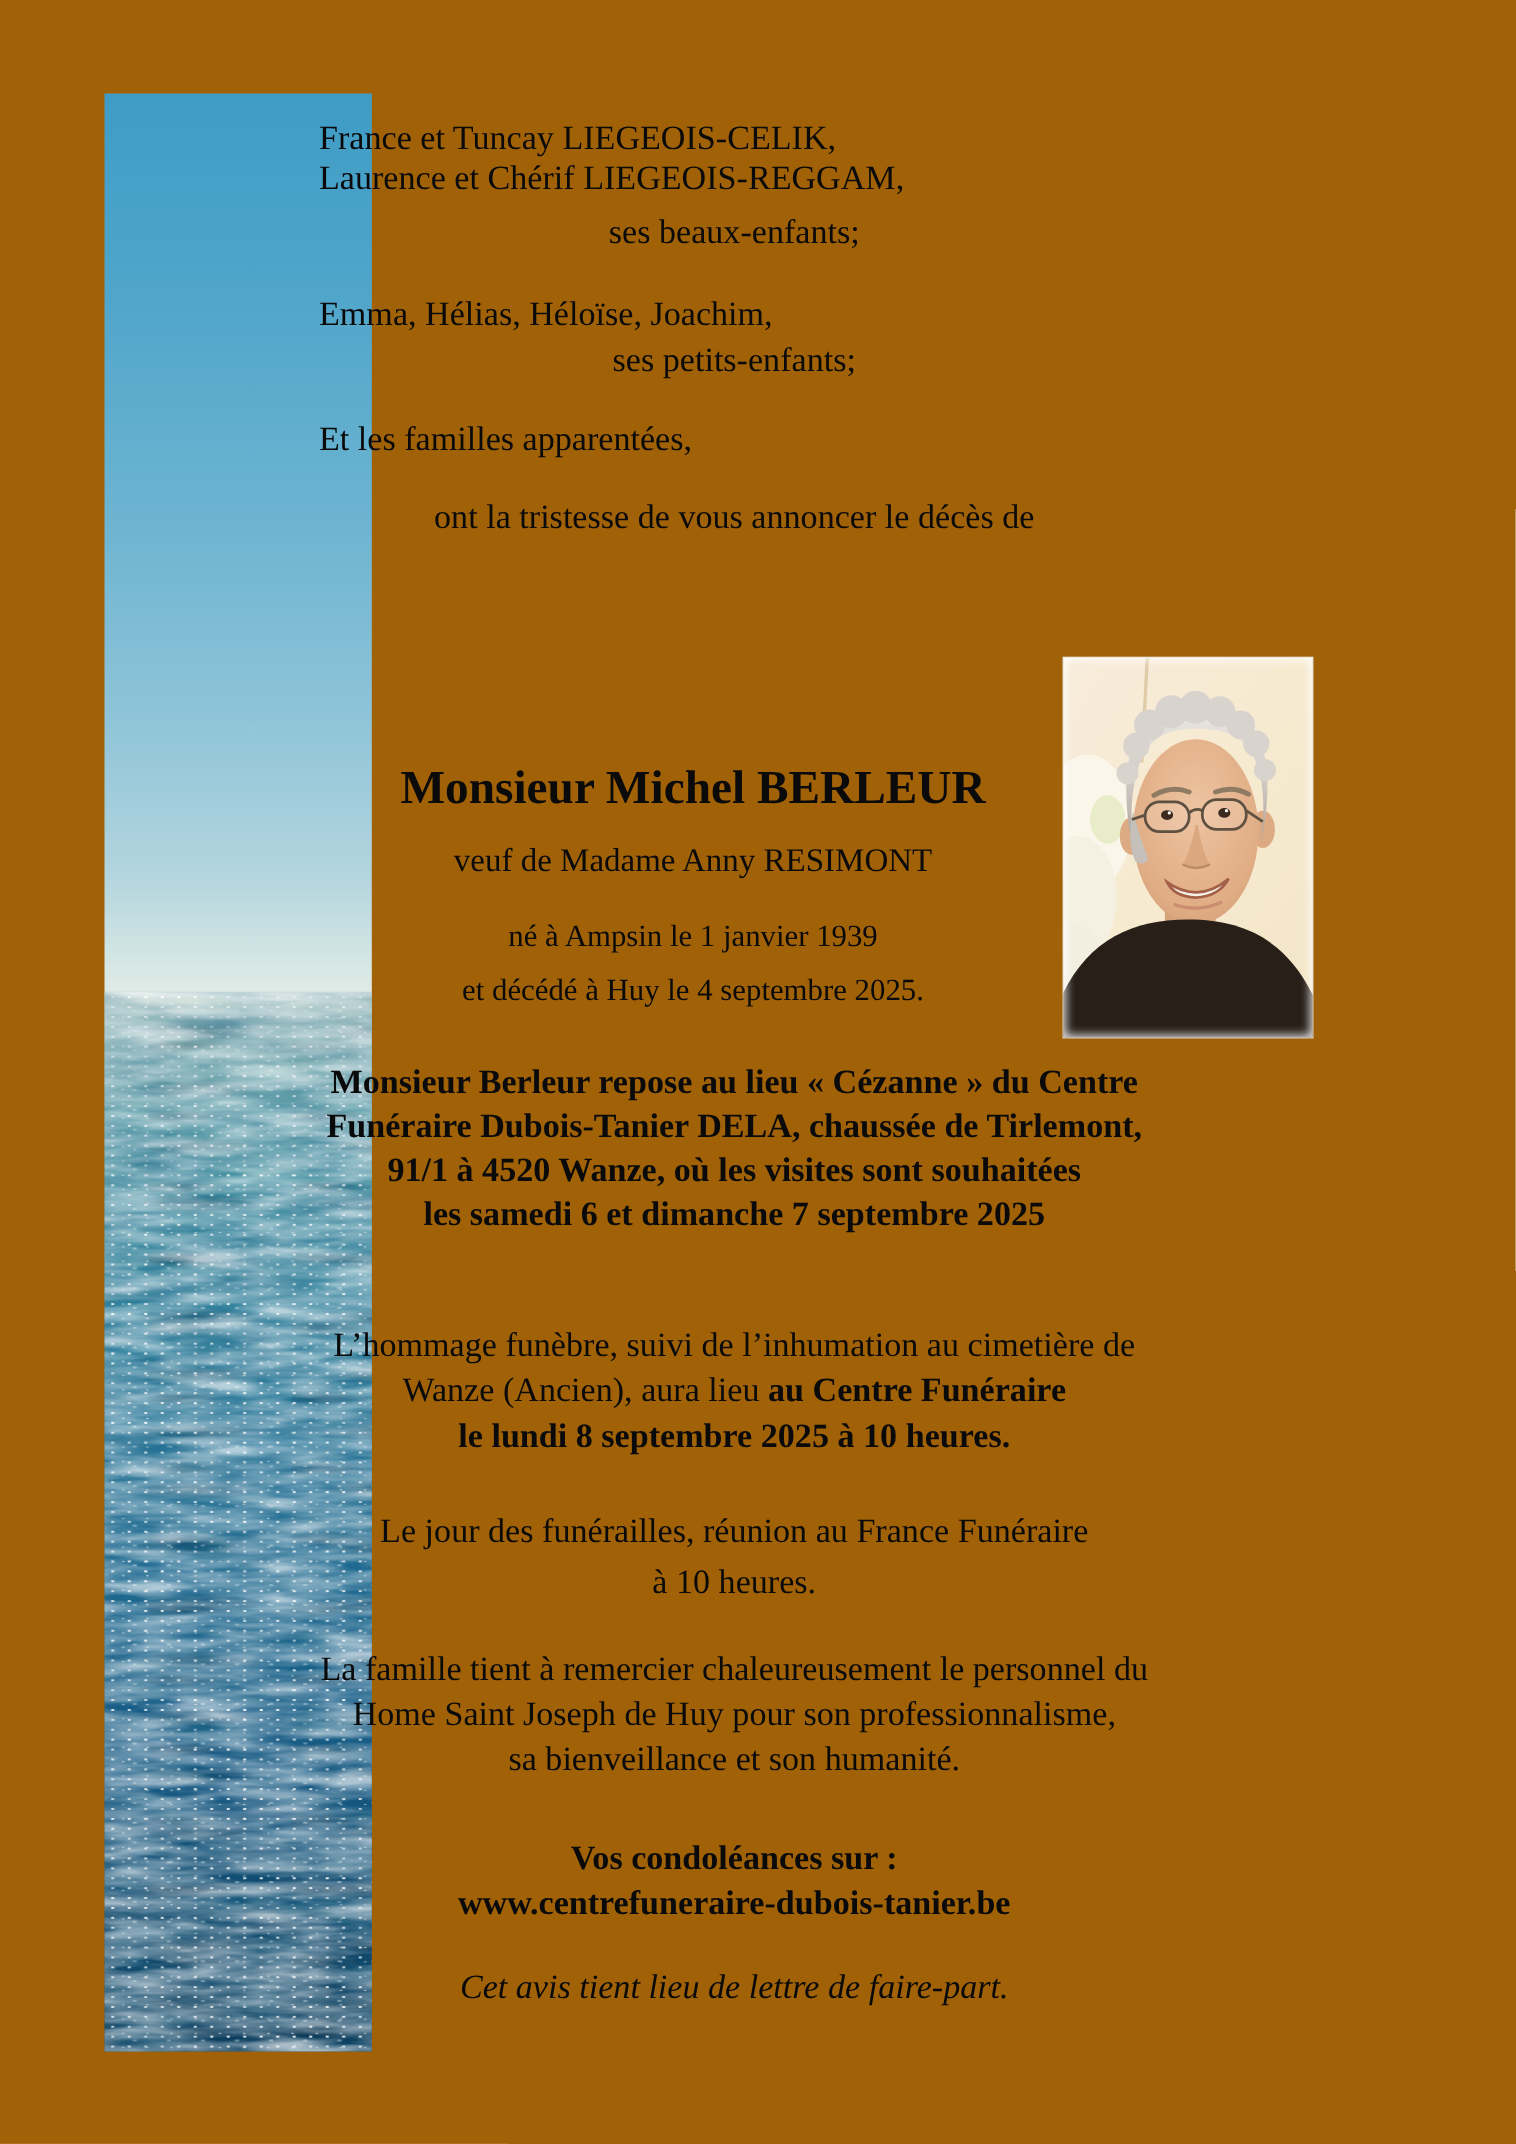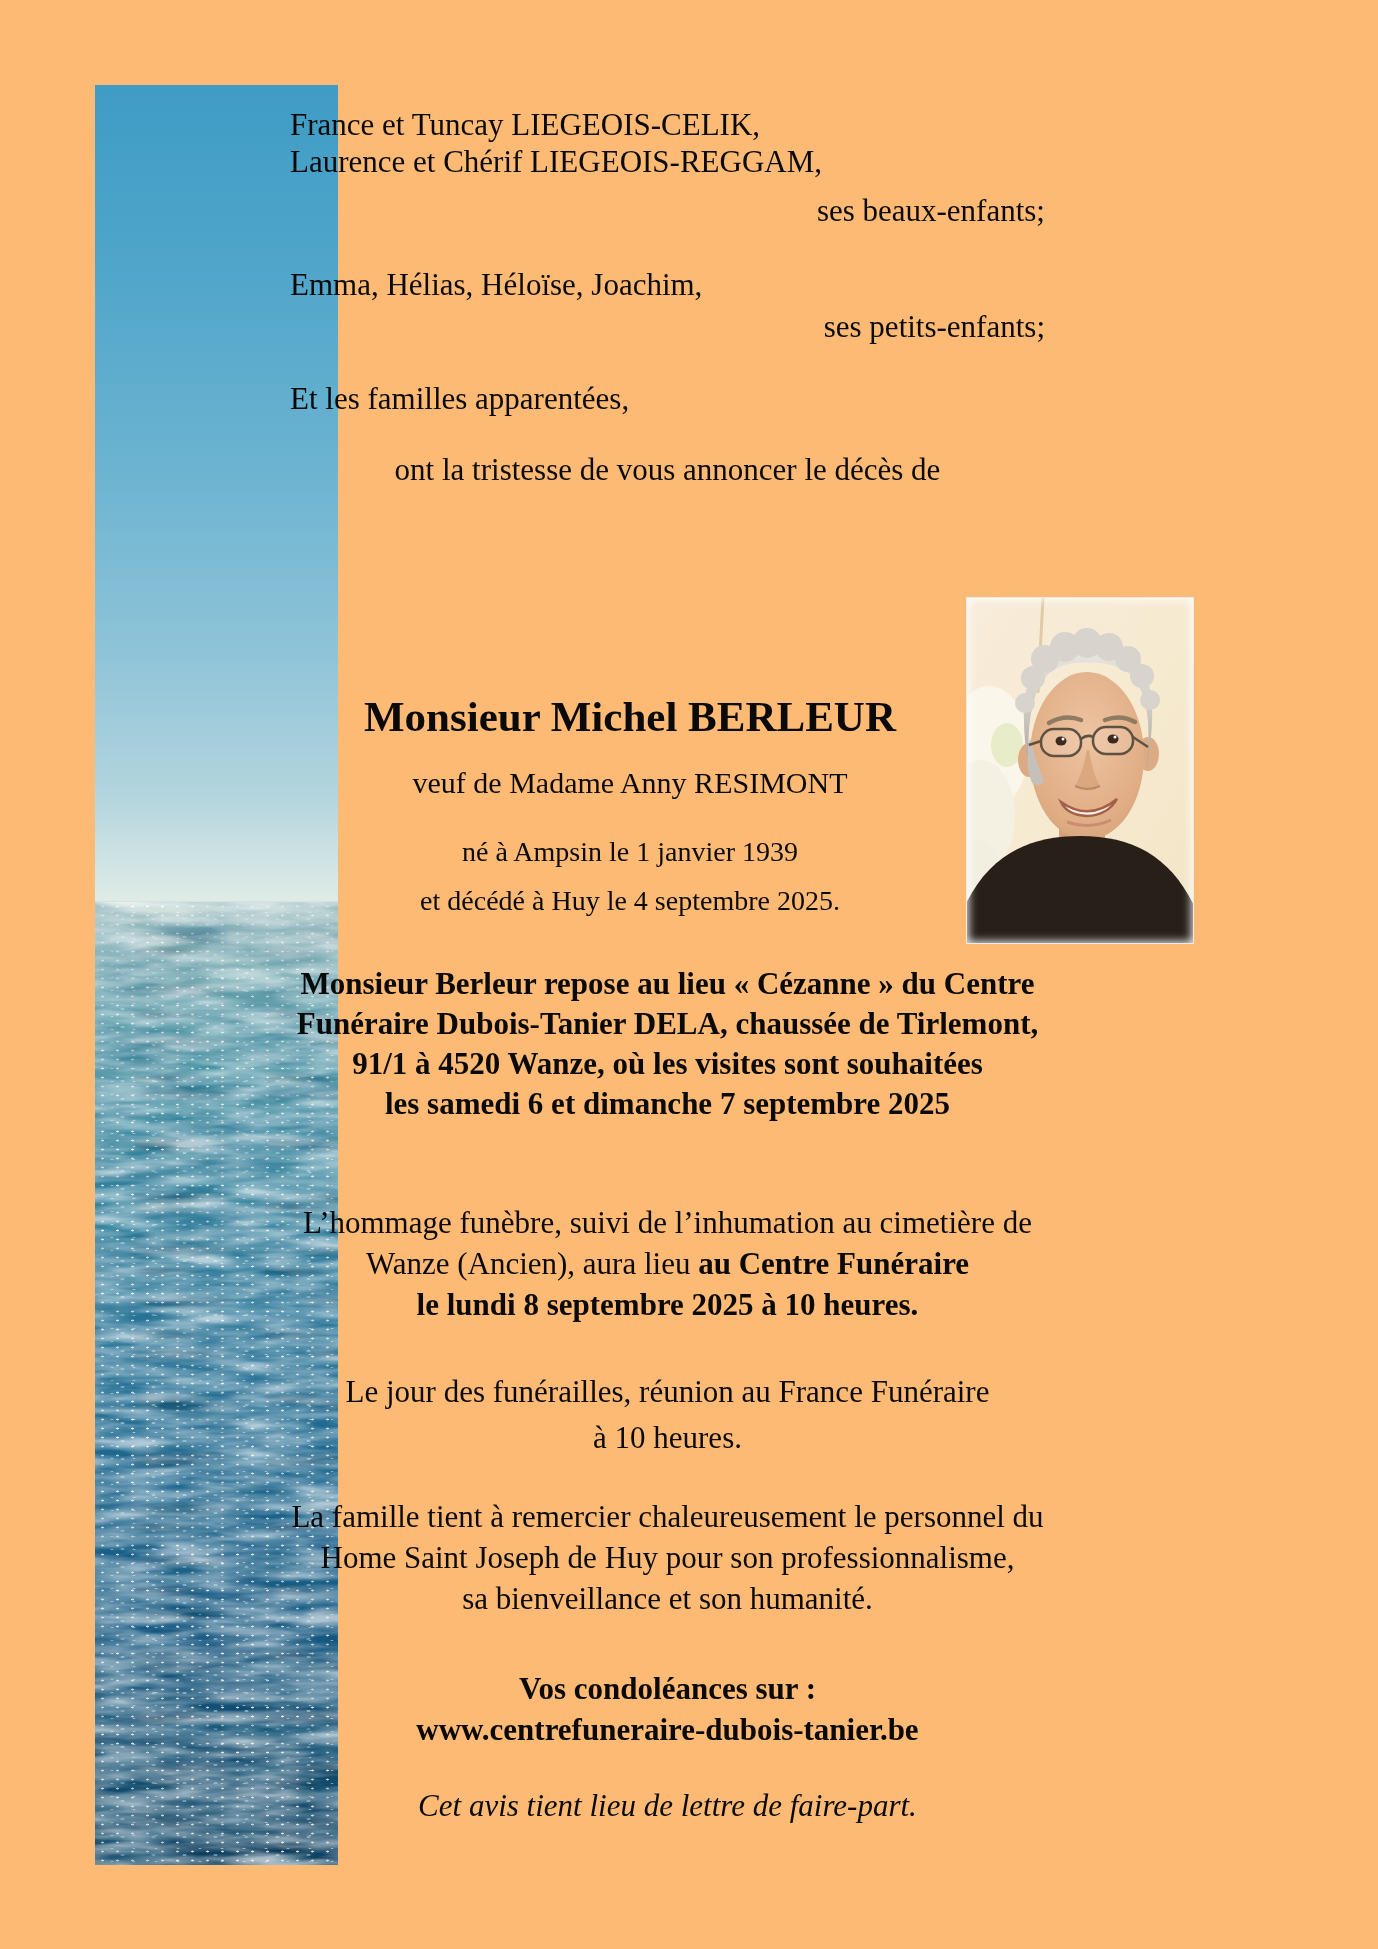--- a/index.html
+++ b/index.html
@@ -1,17 +1,17 @@
 <!DOCTYPE html>
 <html><head>
 <meta charset="utf-8">
 <style>
   html,body { margin:0; padding:0; background:#fff; }
   .page {
-    position:relative; width:1378px; height:1949px; background:#fdba74;
+    position:relative; width:1378px; height:1949px; background:#a16207;
     font-family:"Liberation Serif","DejaVu Serif",serif; color:#0a0a0a; overflow:hidden;
   }
 
   
   .strip {
     position:absolute; left:95px; top:85px; width:243px; height:1780px;
     background:linear-gradient(180deg,
       #3f9cc5 0%, #4fa5ca 10%, #6db4d1 22%, #8fc4d8 32%,
       #b3d5de 40%, #d2e5e4 44%, #dfebe6 45.8%,
       #a7c4bd 46.2%, #79adab 48.5%, #559ca6 52%,
@@ -28,21 +28,21 @@
       radial-gradient(ellipse 90px 13px at 50% 50%, rgba(5,38,62,0.38), rgba(5,38,62,0) 70%),
       radial-gradient(ellipse 70px 10px at 20% 30%, rgba(4,30,52,0.33), rgba(4,30,52,0) 70%);
     background-size:100% 100%, 15px 9px, 22px 13px, 31px 18px, 170px 52px, 130px 64px;
     background-position:0 0, 0 0, 6px 4px, 12px 8px, 0 10px, 40px 30px;
   }
   .water svg { position:absolute; inset:0; width:100%; height:100%; }
 
   
   .blk { position:absolute; left:290px; width:755px; font-size:31px; line-height:37px; }
   .names-blk { top:106px; }
-  .right { text-align:right; }
+  .right { text-align:center; }
   .centered { text-align:center; }
 
   .deceased { position:absolute; left:290px; top:694px; width:680px; text-align:center; }
   .dname  { margin:0; font-size:43px; line-height:46px; font-weight:bold; }
   .dwidow { margin-top:26px; font-size:30px; font-weight:normal; }
   .dbirth { margin-top:36px; font-size:28px; }
   .ddeath { margin-top:17px; font-size:28px; }
 
   .para { position:absolute; left:290px; width:755px; text-align:center; font-size:31px; line-height:40px; }
   .b { font-weight:bold; }

